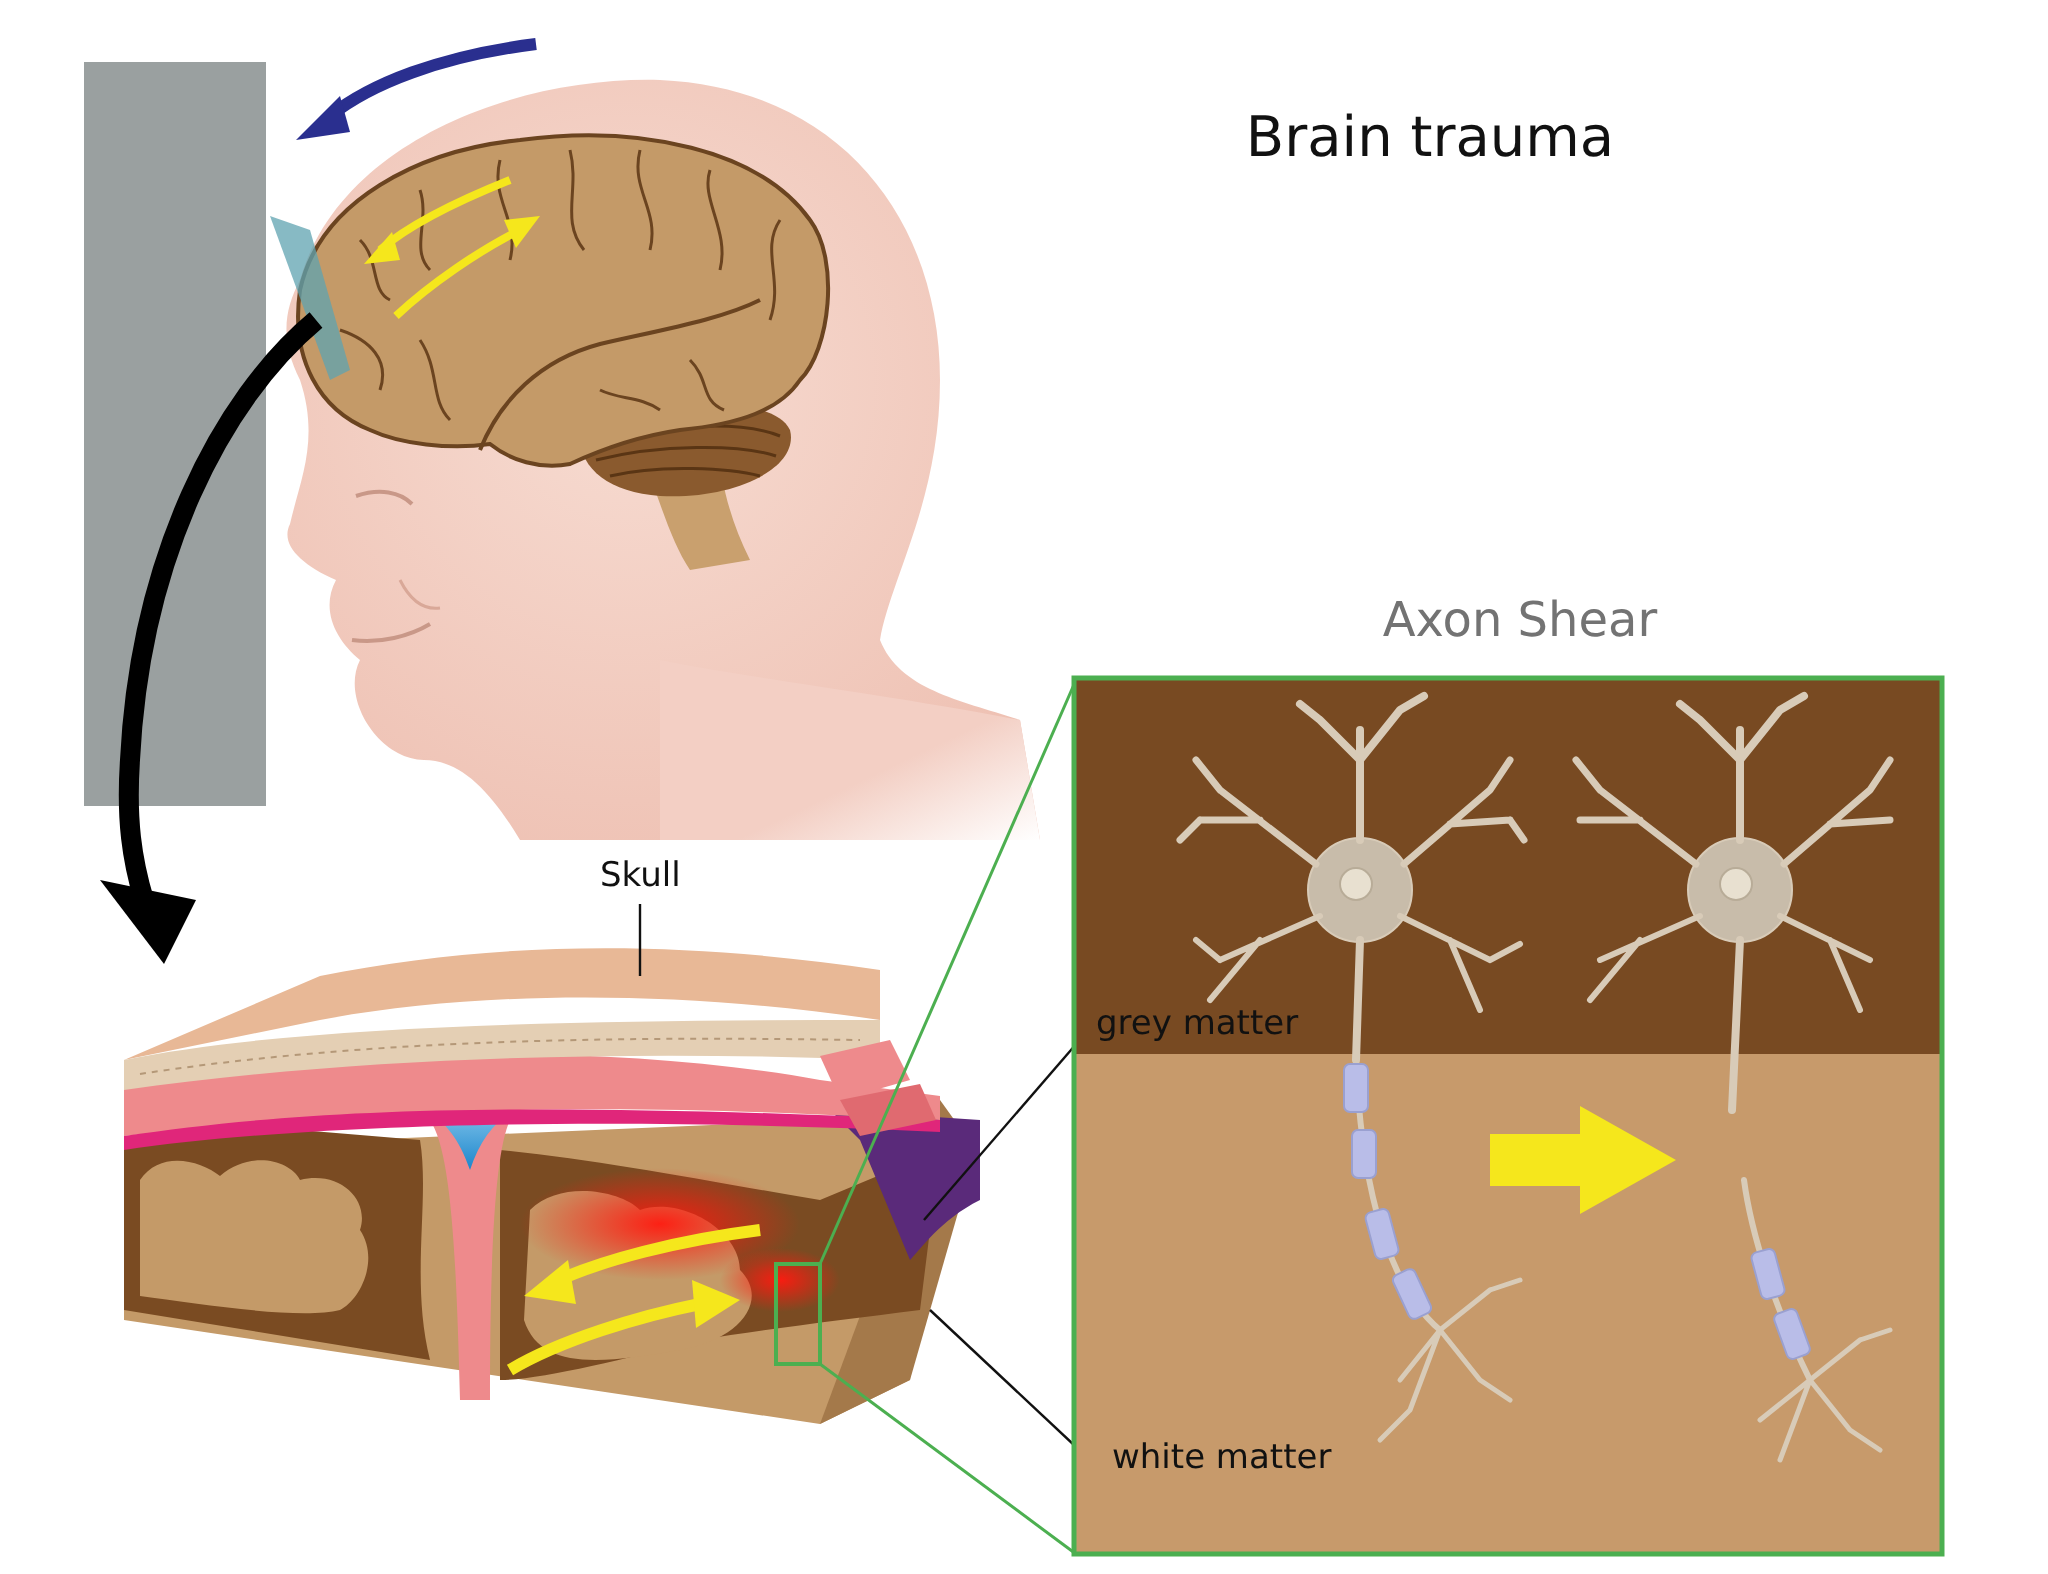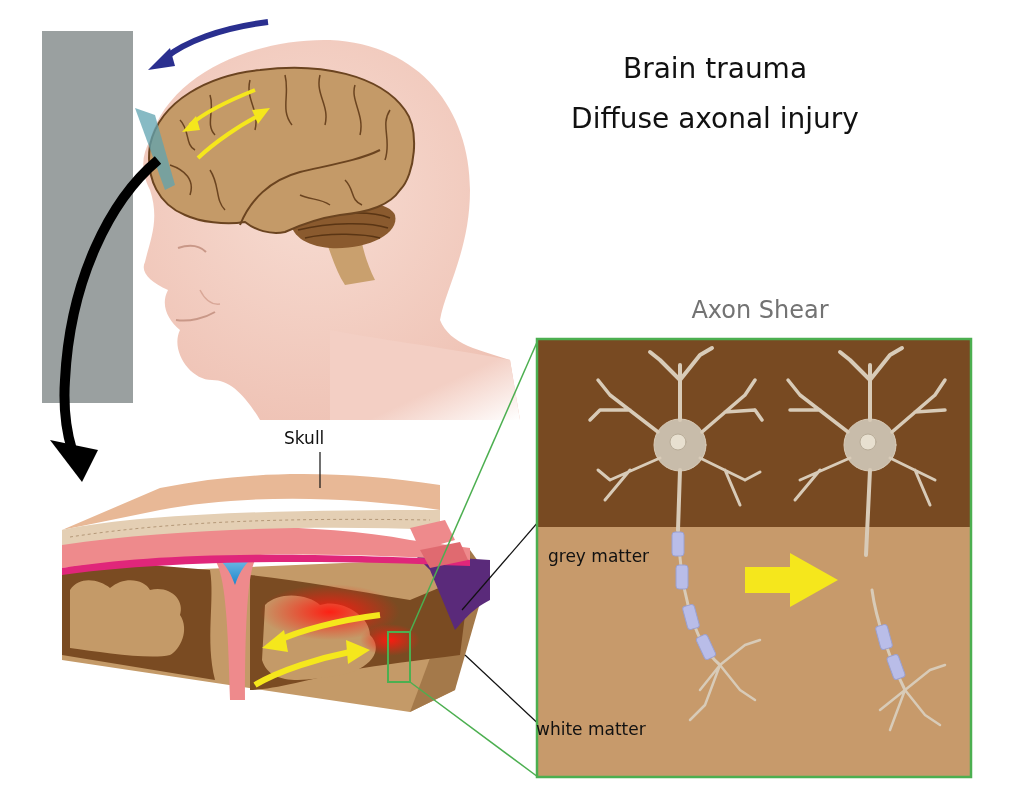--- a/index.html
+++ b/index.html
@@ -161,20 +161,19 @@
   <g fill="#b9bde8" stroke="#9aa0d0">
     <rect x="878" y="625" width="12" height="24" rx="3" transform="rotate(-15 884 637)"></rect>
     <rect x="890" y="655" width="12" height="24" rx="3" transform="rotate(-20 896 667)"></rect>
   </g>
 
   <path d="M745,567 L790,567 L790,553 L838,580 L790,607 L790,593 L745,593 Z" fill="#f5e71c"></path>
 </svg>
 
 <div class="title">
   <div>Brain trauma</div>
-  <div>Diffuse axonal injury</div>
 </div>
 
 <div class="section-title">Axon Shear</div>
 
-<div class="label" style="left:284px; top:428px;">Skull</div>
-<div class="label" style="left:548px; top:502px;margin-top:44px;">grey matter</div>
-<div class="label" style="left:536px; top:719px;">white matter</div>
+<div class="label" style="left:300px; top:428px;">Skull</div>
+<div class="label" style="left:548px; top:502px;">grey matter</div>
+<div class="label" style="left:556px; top:719px;">white matter</div>
 
 </body></html>

